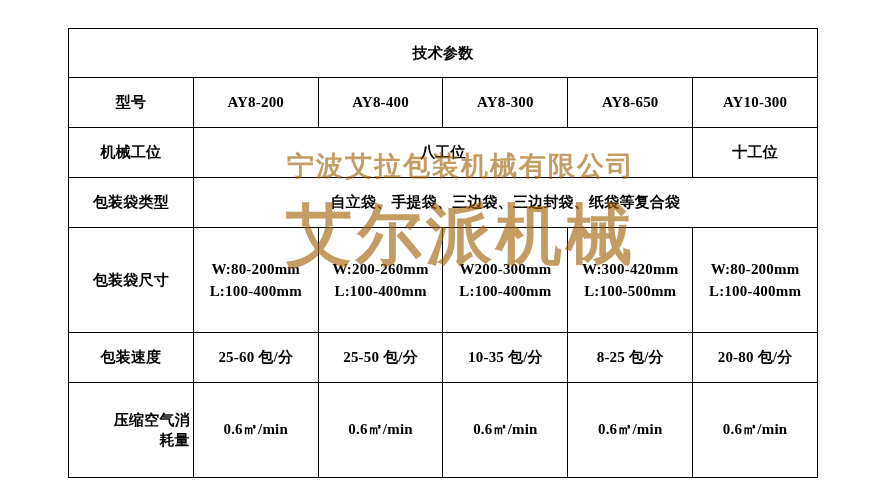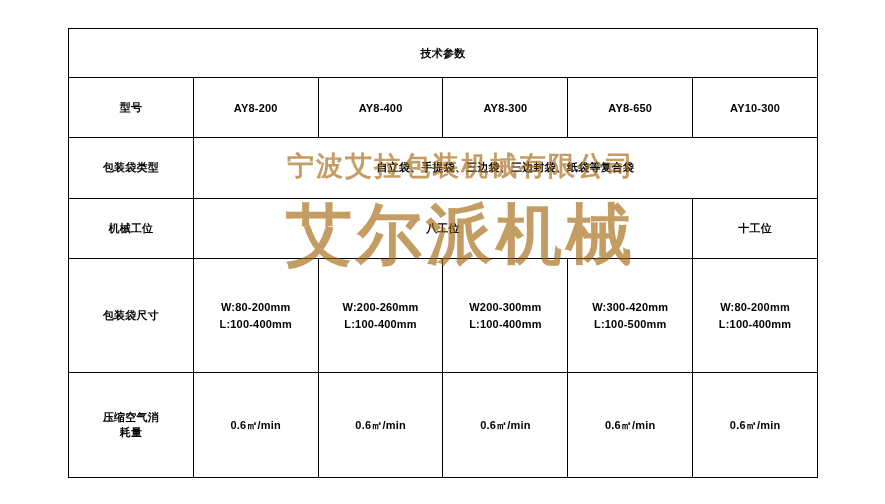--- a/index.html
+++ b/index.html
@@ -26,22 +26,22 @@
     width: 750px;
     height: 450px;
     table-layout: fixed;
     background: #fff;
   }
   table.spec td {
     border: 1px solid #000000;
     text-align: center;
     vertical-align: middle;
     color: #000000;
-    font-family: Liberation Sans, sans-serif;
-    font-size: 11px;
+    font-family: Liberation Serif, serif;
+    font-size: 15px;
     letter-spacing: 0.2px;
     padding: 2px 3px;
   }
   td.title-cell {
     font-size: 23px;
     font-weight: bold;
     letter-spacing: 3px;
     height: 44px;
   }
   td.rowhead {
@@ -70,20 +70,21 @@
     font-weight: bold;
     letter-spacing: 1px;
   }
   .twoline span {
     display: block;
     white-space: nowrap;
   }
   .rowhead-two span {
     display: block;
     line-height: 1.35;
+    text-align: right;
   }
   
   .watermark {
     position: absolute;
     left: 0;
     top: 0;
     width: 885px;
     height: 504px;
     pointer-events: none;
     z-index: 5;
@@ -125,31 +126,31 @@
       <tr>
         <td class="rowhead">型号</td>
         <td class="model">AY8-200</td>
         <td class="model">AY8-400</td>
         <td class="model">AY8-300</td>
         <td class="model">AY8-650</td>
         <td class="model">AY10-300</td>
       </tr>
 
       <tr>
-        <td class="rowhead">包装袋类型</td>
-        <td class="wide" colspan="5">自立袋、手提袋、三边袋、三边封袋、纸袋等复合袋</td>
-      </tr>
-
-      <tr>
         <td class="rowhead">机械工位</td>
         <td class="wide" colspan="4">八工位</td>
         <td class="wide">十工位</td>
       </tr>
 
       <tr>
+        <td class="rowhead">包装袋类型</td>
+        <td class="wide" colspan="5">自立袋、手提袋、三边袋、三边封袋、纸袋等复合袋</td>
+      </tr>
+
+      <tr>
         <td class="rowhead">包装袋尺寸</td>
         <td class="val-small twoline">
           <span>W:80-200mm</span>
           <span>L:100-400mm</span>
         </td>
         <td class="val-small twoline">
           <span>W:200-260mm</span>
           <span>L:100-400mm</span>
         </td>
         <td class="val-small twoline">
@@ -160,20 +161,28 @@
           <span>W:300-420mm</span>
           <span>L:100-500mm</span>
         </td>
         <td class="val-small twoline">
           <span>W:80-200mm</span>
           <span>L:100-400mm</span>
         </td>
       </tr>
 
 
+      <tr>
+        <td class="rowhead">包装速度</td>
+        <td class="val">25-60 包/分</td>
+        <td class="val">25-50 包/分</td>
+        <td class="val">10-35 包/分</td>
+        <td class="val">8-25 包/分</td>
+        <td class="val">20-80 包/分</td>
+      </tr>
 
 
 
 
       <tr>
         <td class="rowhead rowhead-two">
           <span>压缩空气消</span>
           <span>耗量</span>
         </td>
         <td class="val">0.6㎥/min</td>

